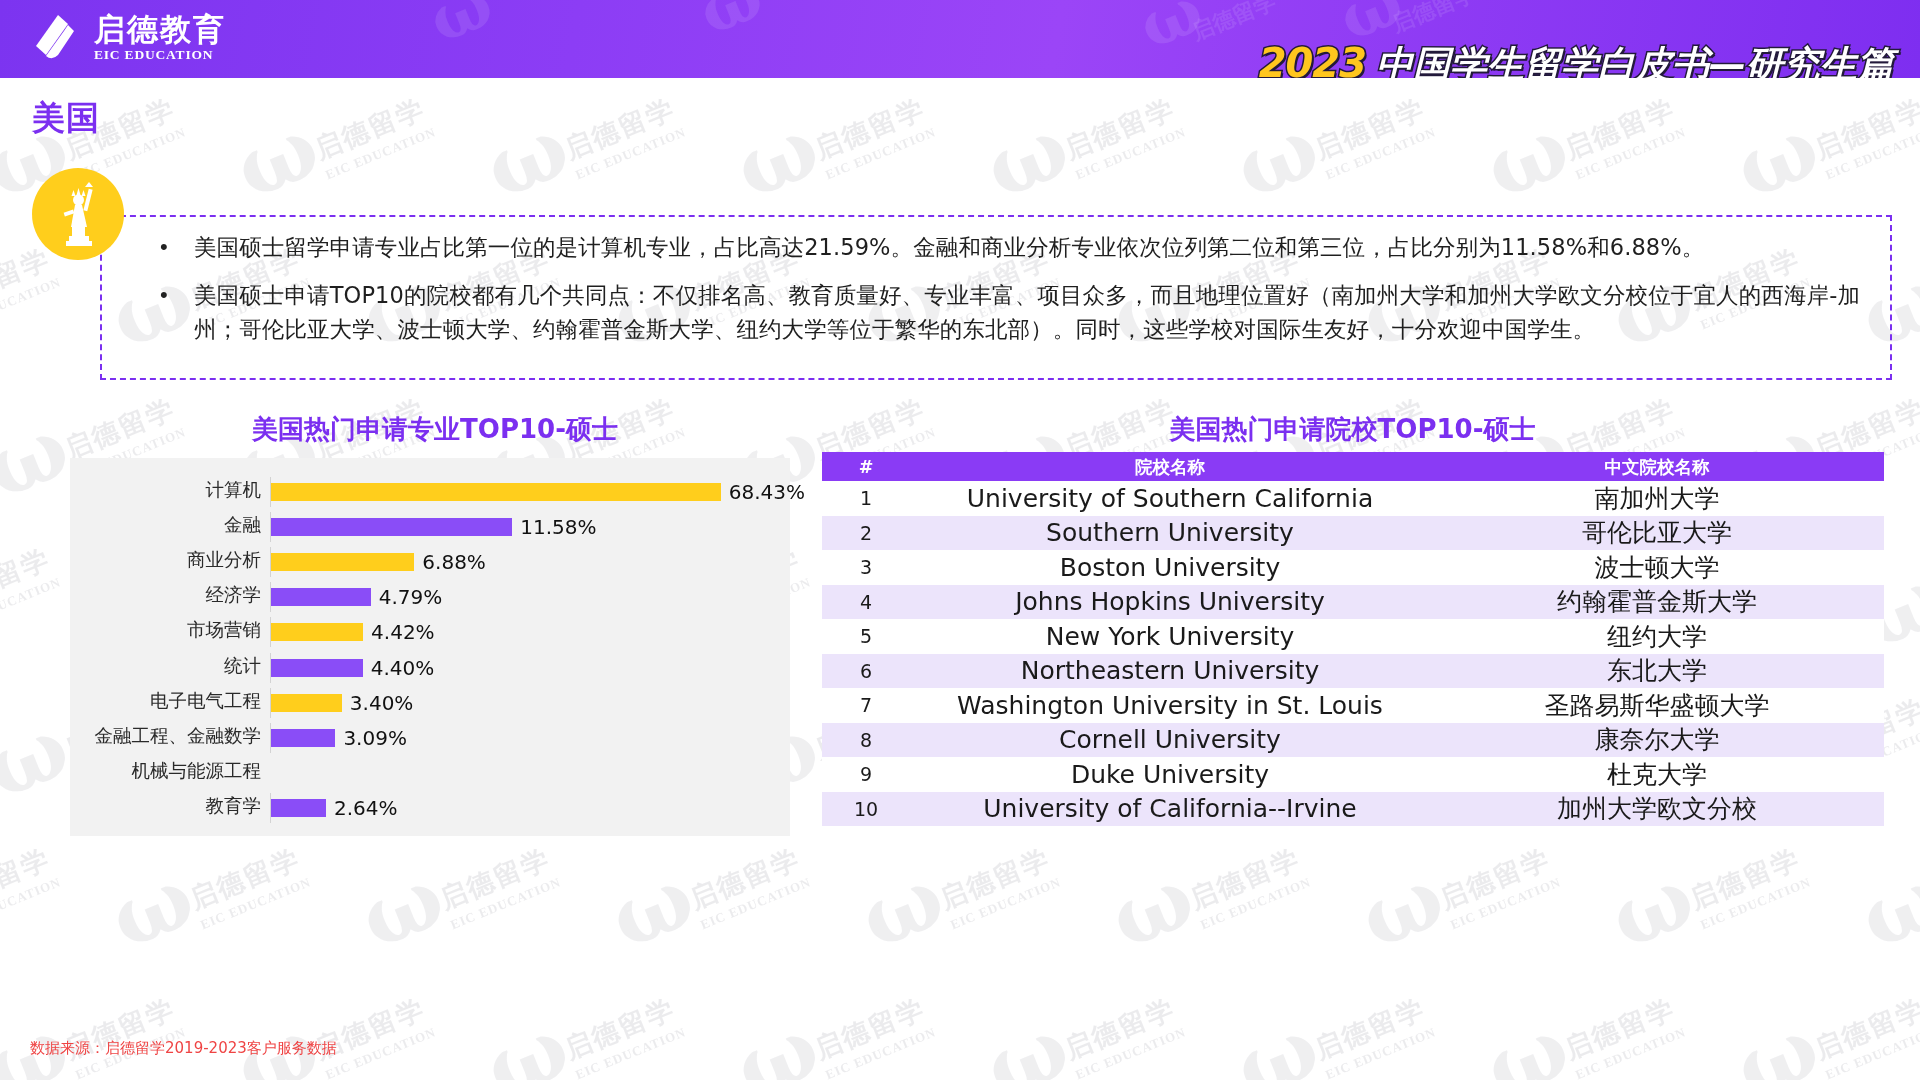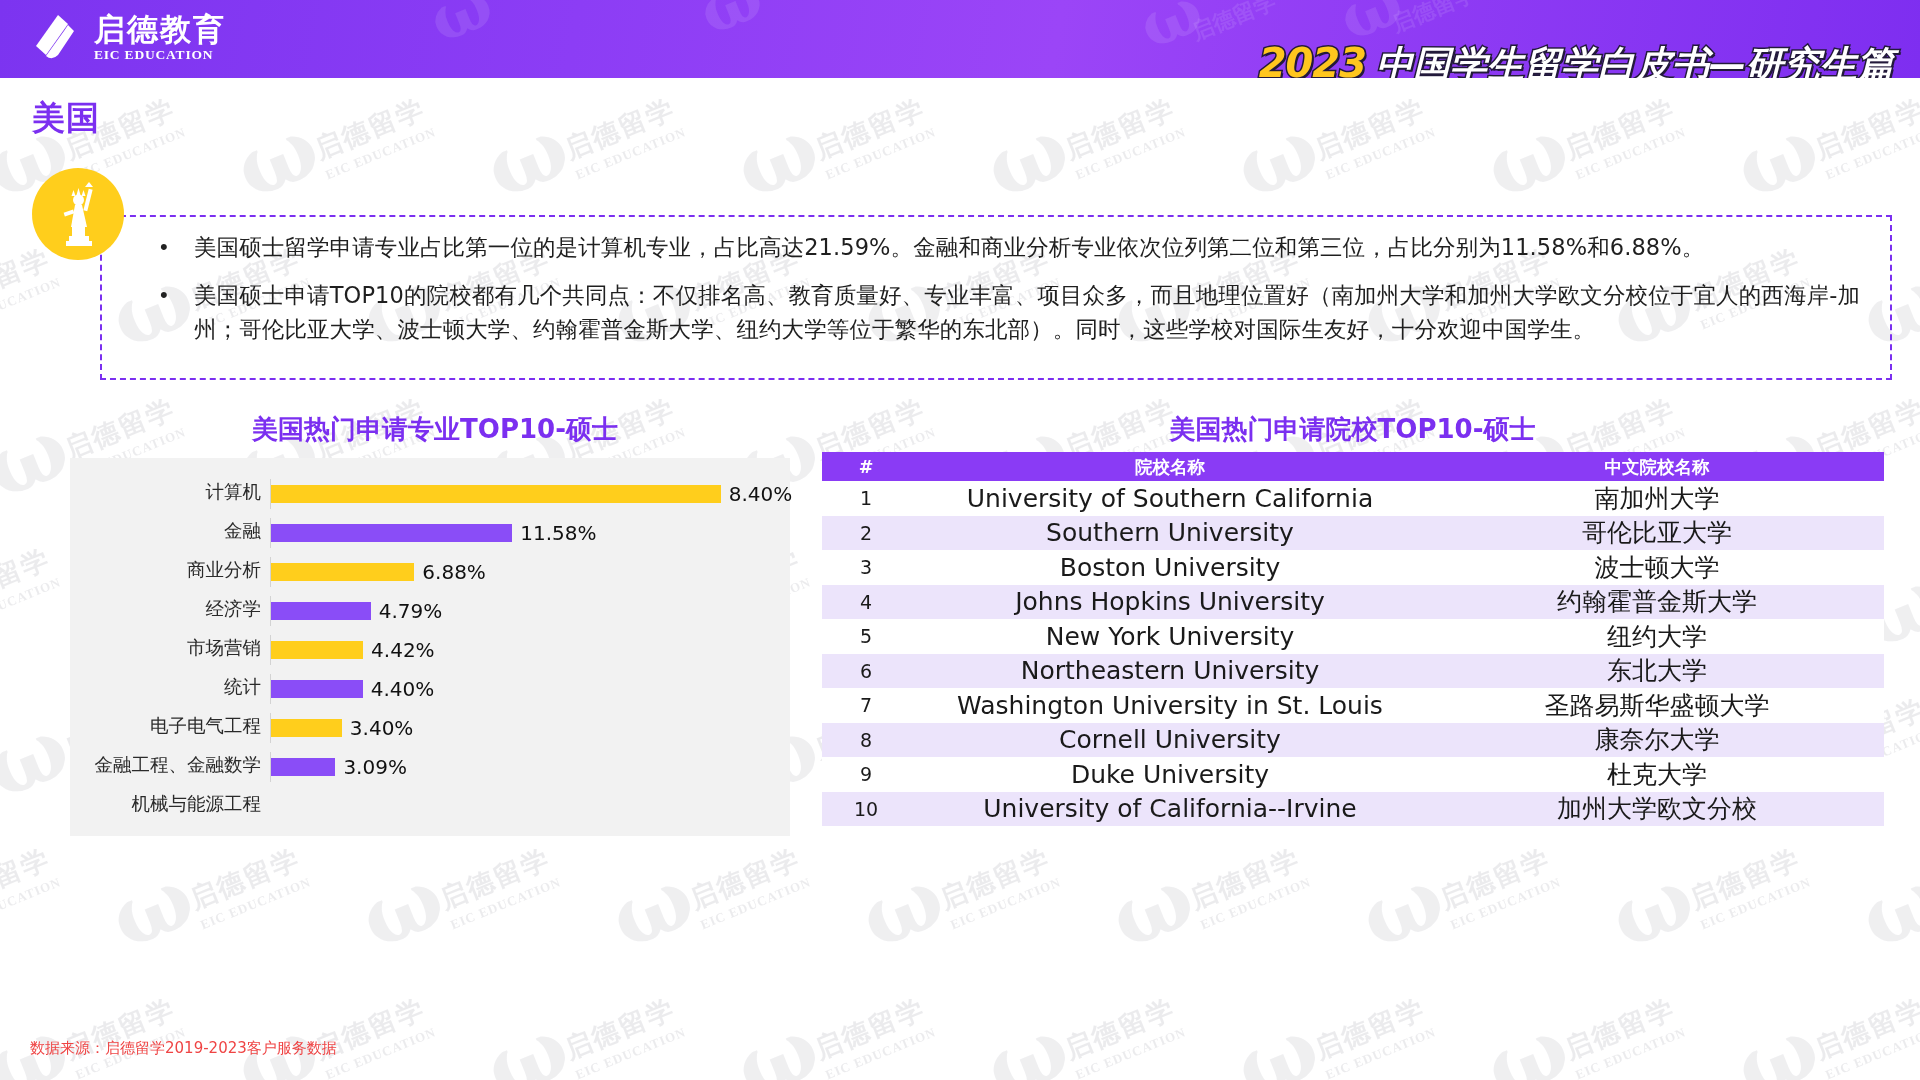--- a/index.html
+++ b/index.html
@@ -669,21 +669,21 @@
     </div>
   </div>
 
   <div id="chart-title">美国热门申请专业TOP10-硕士</div>
   <div id="chart-panel">
     <div class="chart-rows" id="chart-rows">
         <div class="chart-row">
           <div class="chart-cat">计算机</div>
           <div class="chart-bar-area">
             <div class="chart-bar" style="width: 449.792px; background: rgb(255, 206, 28);"></div>
-            <div class="chart-val">8.40%</div>
+            <div class="chart-val">68.43%</div>
           </div>
         </div>
         <div class="chart-row">
           <div class="chart-cat">金融</div>
           <div class="chart-bar-area">
             <div class="chart-bar" style="width: 241.25px; background: rgb(138, 77, 247);"></div>
             <div class="chart-val">11.58%</div>
           </div>
         </div>
         <div class="chart-row">
@@ -723,20 +723,27 @@
         </div>
         <div class="chart-row">
           <div class="chart-cat">金融工程、金融数学</div>
           <div class="chart-bar-area">
             <div class="chart-bar" style="width: 64.375px; background: rgb(138, 77, 247);"></div>
             <div class="chart-val">3.09%</div>
           </div>
         </div>
         <div class="chart-row">
           <div class="chart-cat">机械与能源工程</div>
+        </div>
+        <div class="chart-row">
+          <div class="chart-cat">教育学</div>
+          <div class="chart-bar-area">
+            <div class="chart-bar" style="width: 55px; background: rgb(138, 77, 247);"></div>
+            <div class="chart-val">2.64%</div>
+          </div>
         </div>
       </div>
   </div>
 
   <div id="table-title">美国热门申请院校TOP10-硕士</div>
   <table id="school-table">
     <thead>
       <tr>
         <th class="col-rank">#</th>
         <th class="col-en">院校名称</th>

